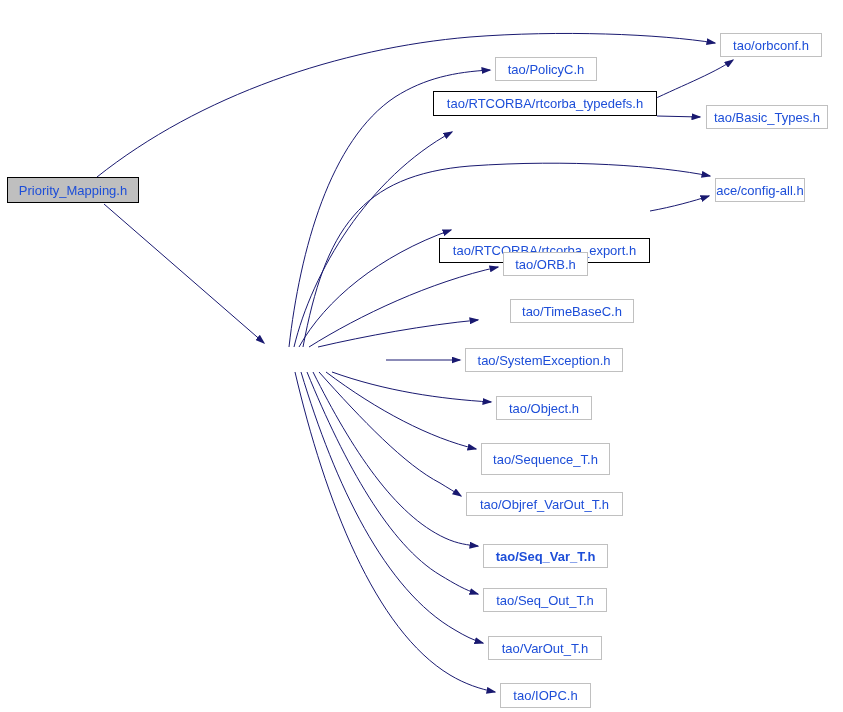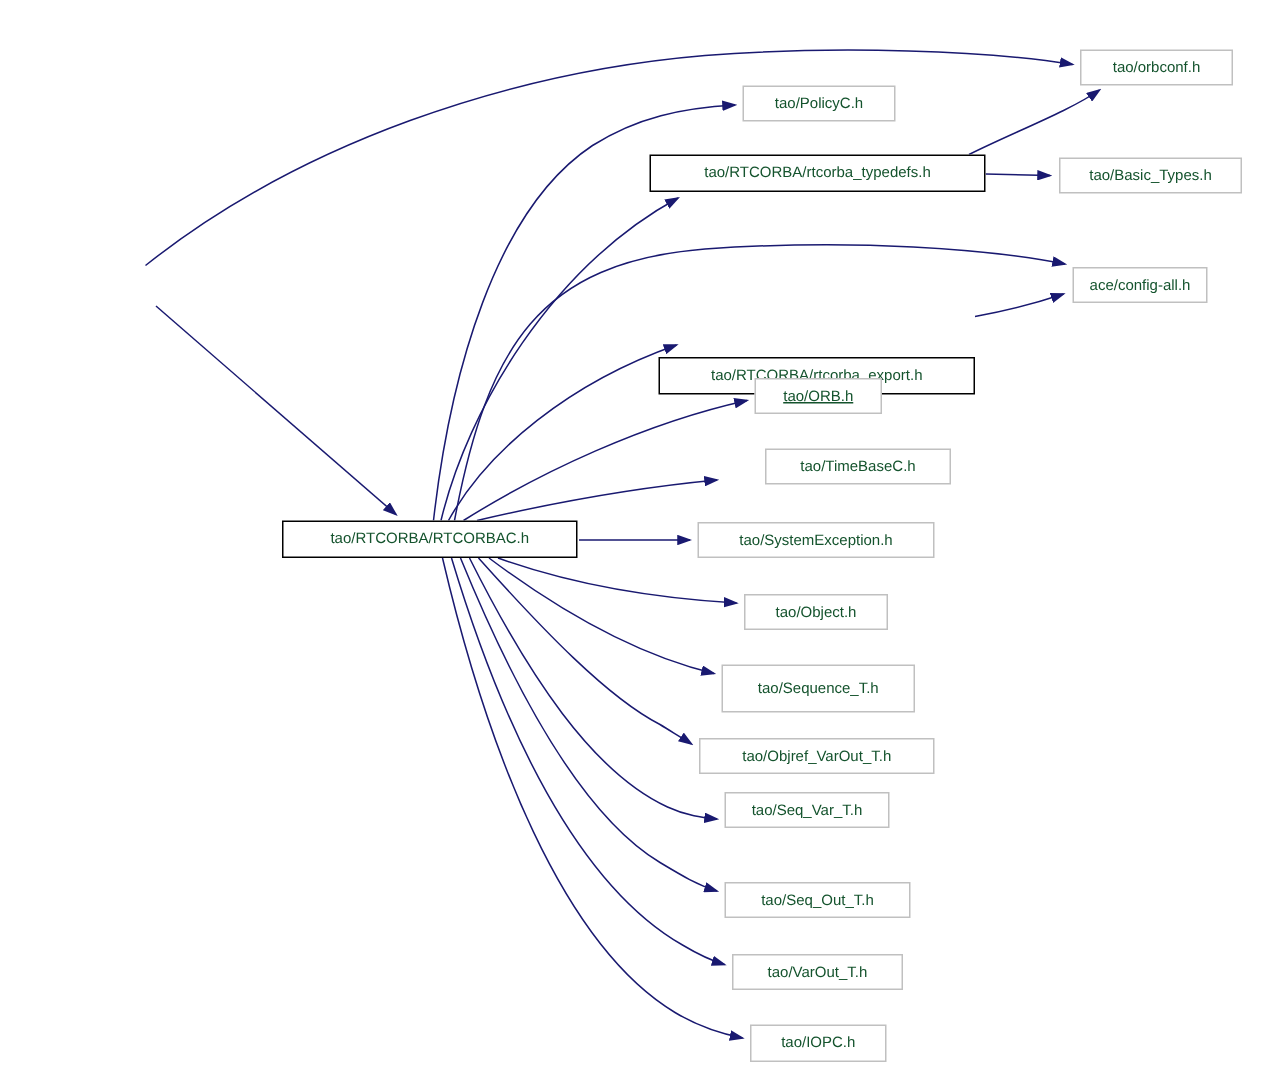--- a/index.html
+++ b/index.html
@@ -10,22 +10,22 @@
     font-family:"Liberation Sans","DejaVu Sans",sans-serif;
     overflow:hidden;
   }
   #edge-layer{position:absolute;left:0;top:0;}
   .edge{stroke:#191970;stroke-width:1;fill:none;}
   .node{
     position:absolute;
     box-sizing:border-box;
     background:#ffffff;
     border:1px solid #c0c0c0;
-    color:#14532d;
-    font-size:10px;
+    color:#1d4ed8;
+    font-size:13px;
     display:flex;align-items:center;justify-content:center;
     white-space:nowrap;
     z-index:2;
   }
   .node.internal{border:1px solid #000000;}
   .node.root{border:1px solid #000000;background:#bfbfbf;}
 </style>
 </head>
 <body>
 
@@ -54,48 +54,48 @@
     <path class="edge" d="M313,372 C352,450 395,515 445,538 C458,544 468,545 478,546" marker-end="url(#arrow)"></path>
     <path class="edge" d="M307,372 C345,465 390,545 440,575 C455,584 465,590 478,594" marker-end="url(#arrow)"></path>
     <path class="edge" d="M301,372 C335,485 385,590 455,630 C465,636 473,640 483,643" marker-end="url(#arrow)"></path>
     <path class="edge" d="M295,372 C325,500 375,630 450,675 C465,684 480,689 495,692" marker-end="url(#arrow)"></path>
 
     <path class="edge" d="M646,103 C676,88 713,74 733,60" marker-end="url(#arrow)"></path>
     <path class="edge" d="M657,116 L700,117" marker-end="url(#arrow)"></path>
     <path class="edge" d="M650,211 C672,207 694,201 709,196" marker-end="url(#arrow)"></path>
   </svg>
 
+  <div class="node root" style="left:7px;top:177px;width:132px;height:26px;">Priority_Mapping.h</div>
 
   <div class="node leaf" style="left:720px;top:33px;width:102px;height:24px;">tao/orbconf.h</div>
 
   <div class="node leaf" style="left:495px;top:57px;width:102px;height:24px;">tao/PolicyC.h</div>
 
-  <div class="node internal" style="left:433px;top:103px;width:224px;height:25px;">tao/RTCORBA/rtcorba_typedefs.h</div>
+  <div class="node internal" style="left:433px;top:91px;width:224px;height:25px;">tao/RTCORBA/rtcorba_typedefs.h</div>
 
   <div class="node leaf" style="left:706px;top:105px;width:122px;height:24px;">tao/Basic_Types.h</div>
 
   <div class="node leaf" style="left:715px;top:178px;width:90px;height:24px;">ace/config-all.h</div>
 
   <div class="node internal" style="left:439px;top:203px;width:211px;height:25px;margin-top:35px;">tao/RTCORBA/rtcorba_export.h</div>
 
-  <div class="node leaf" style="left:503px;top:252px;width:85px;height:24px;text-decoration:underline;">tao/ORB.h</div>
+  <div class="node leaf" style="left:503px;top:252px;width:85px;height:24px;">tao/ORB.h</div>
 
   <div class="node leaf" style="left:510px;top:299px;width:124px;height:24px;">tao/TimeBaseC.h</div>
 
-  <div class="node internal" style="left:188px;top:347px;width:197px;height:25px;">tao/RTCORBA/RTCORBAC.h</div>
 
   <div class="node leaf" style="left:465px;top:348px;width:158px;height:24px;">tao/SystemException.h</div>
 
   <div class="node leaf" style="left:496px;top:396px;width:96px;height:24px;">tao/Object.h</div>
 
   <div class="node leaf" style="left:481px;top:443px;width:129px;height:32px;">tao/Sequence_T.h</div>
 
   <div class="node leaf" style="left:466px;top:492px;width:157px;height:24px;">tao/Objref_VarOut_T.h</div>
 
-  <div class="node leaf" style="left:483px;top:528px;width:110px;height:24px;">tao/Seq_Var_T.h</div>
+  <div class="node leaf" style="left:483px;top:544px;width:125px;height:24px;font-weight:bold;">tao/Seq_Var_T.h</div>
 
   <div class="node leaf" style="left:483px;top:588px;width:124px;height:24px;">tao/Seq_Out_T.h</div>
 
   <div class="node leaf" style="left:488px;top:636px;width:114px;height:24px;">tao/VarOut_T.h</div>
 
   <div class="node leaf" style="left:500px;top:683px;width:91px;height:25px;">tao/IOPC.h</div>
 
 </div>
 
 </body></html>

